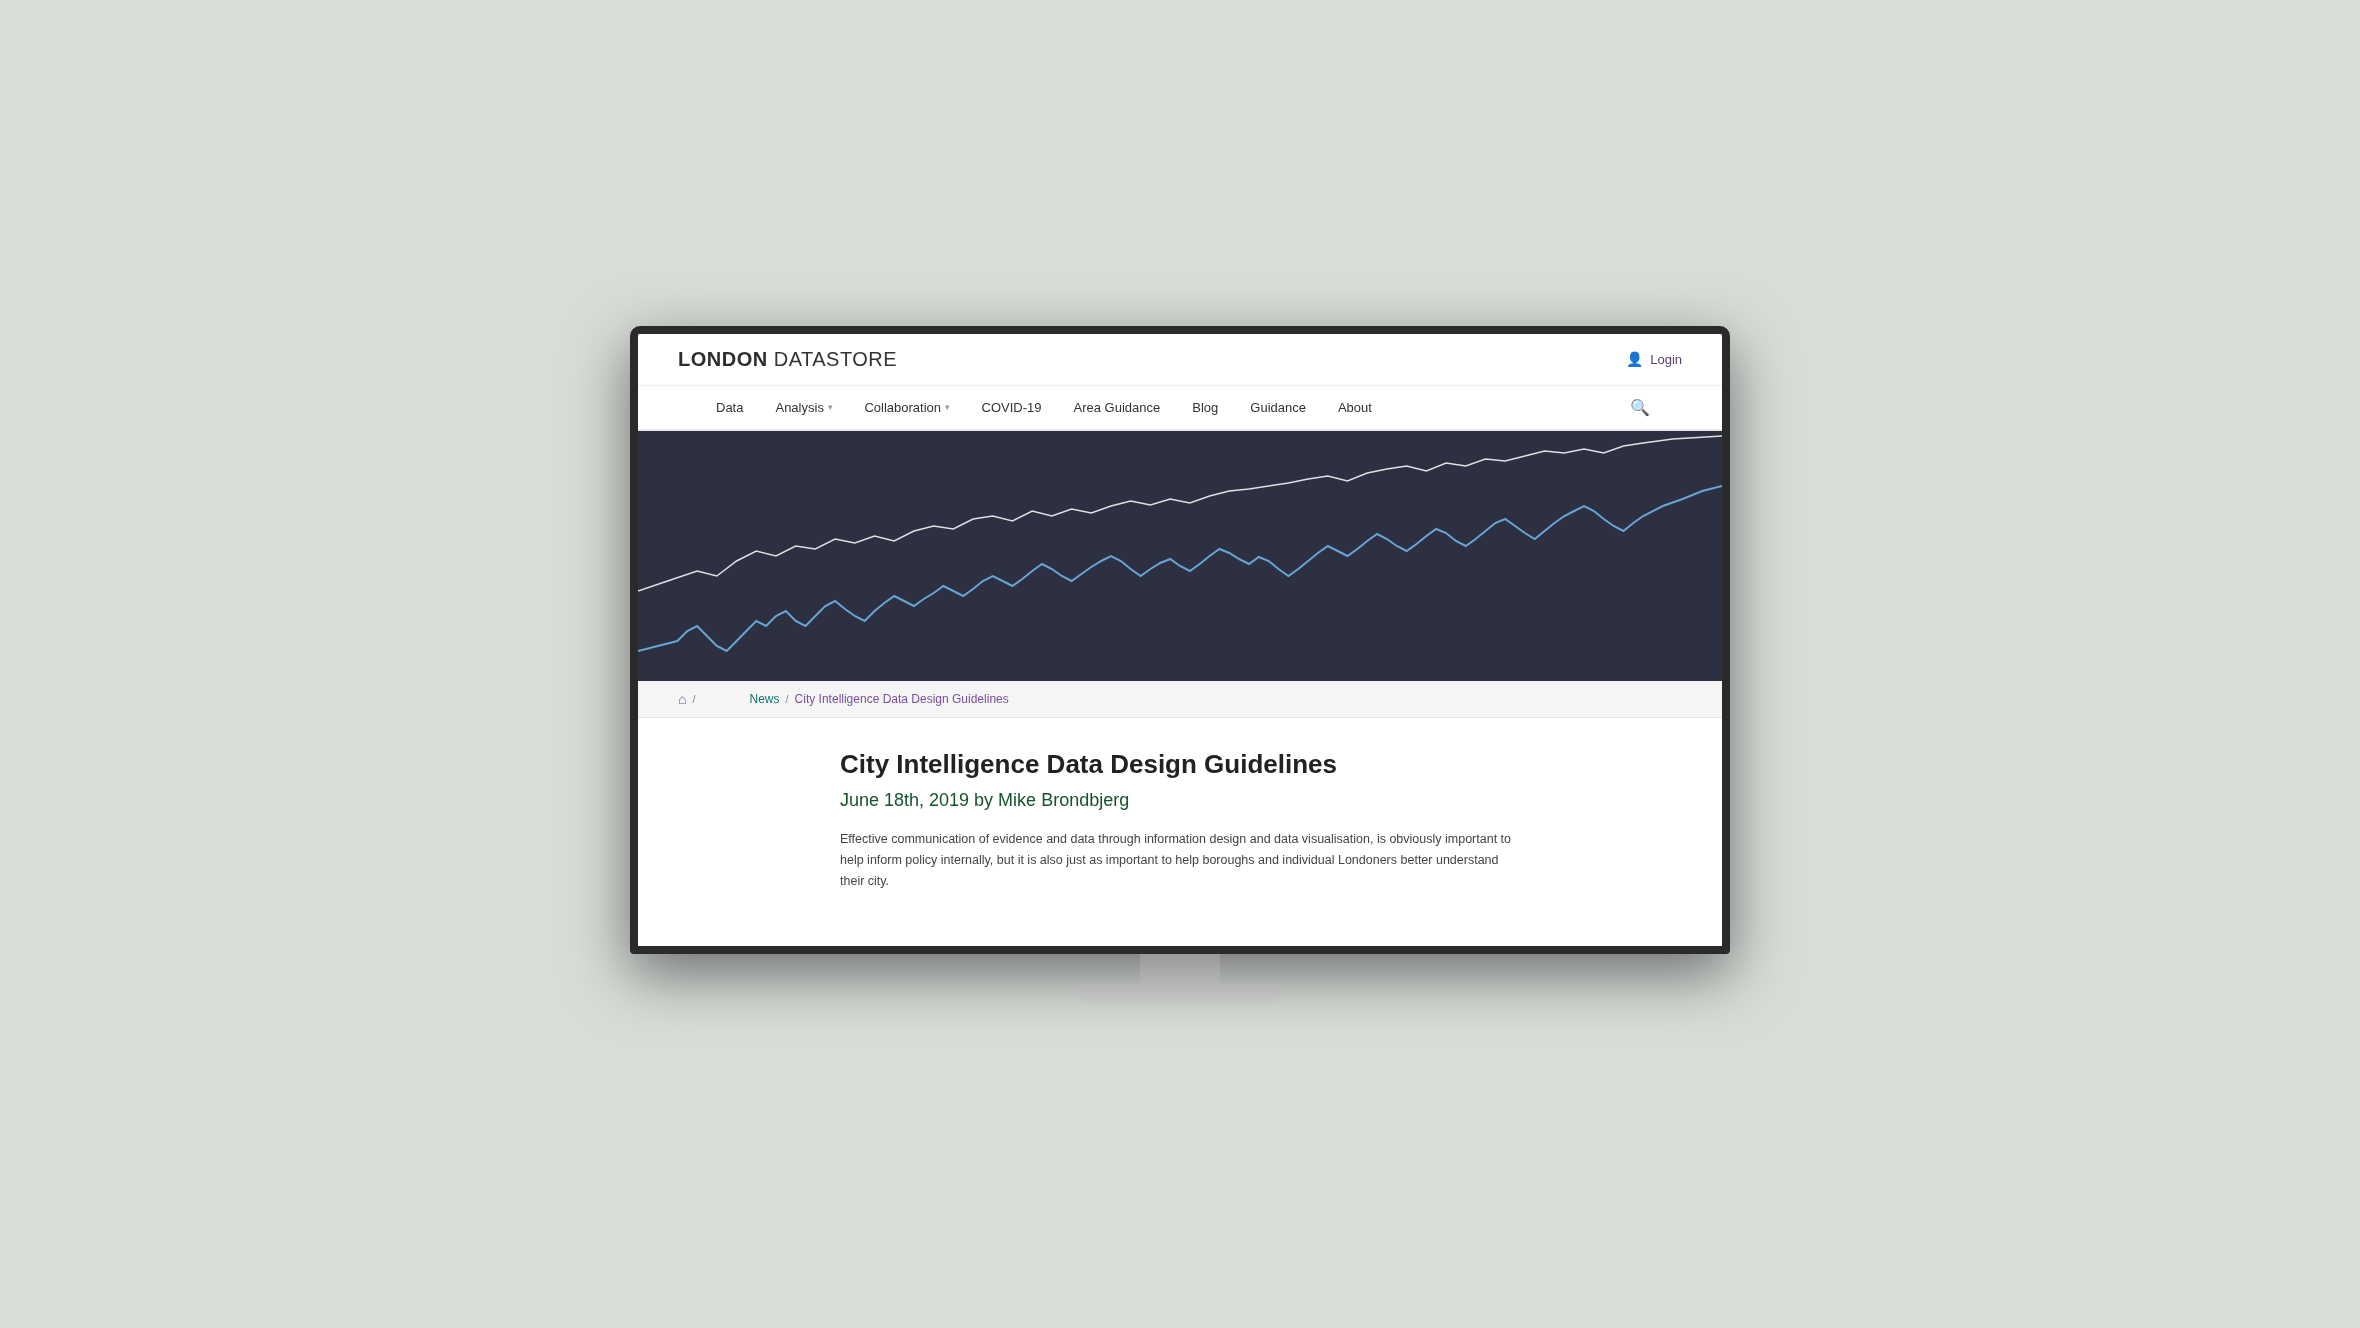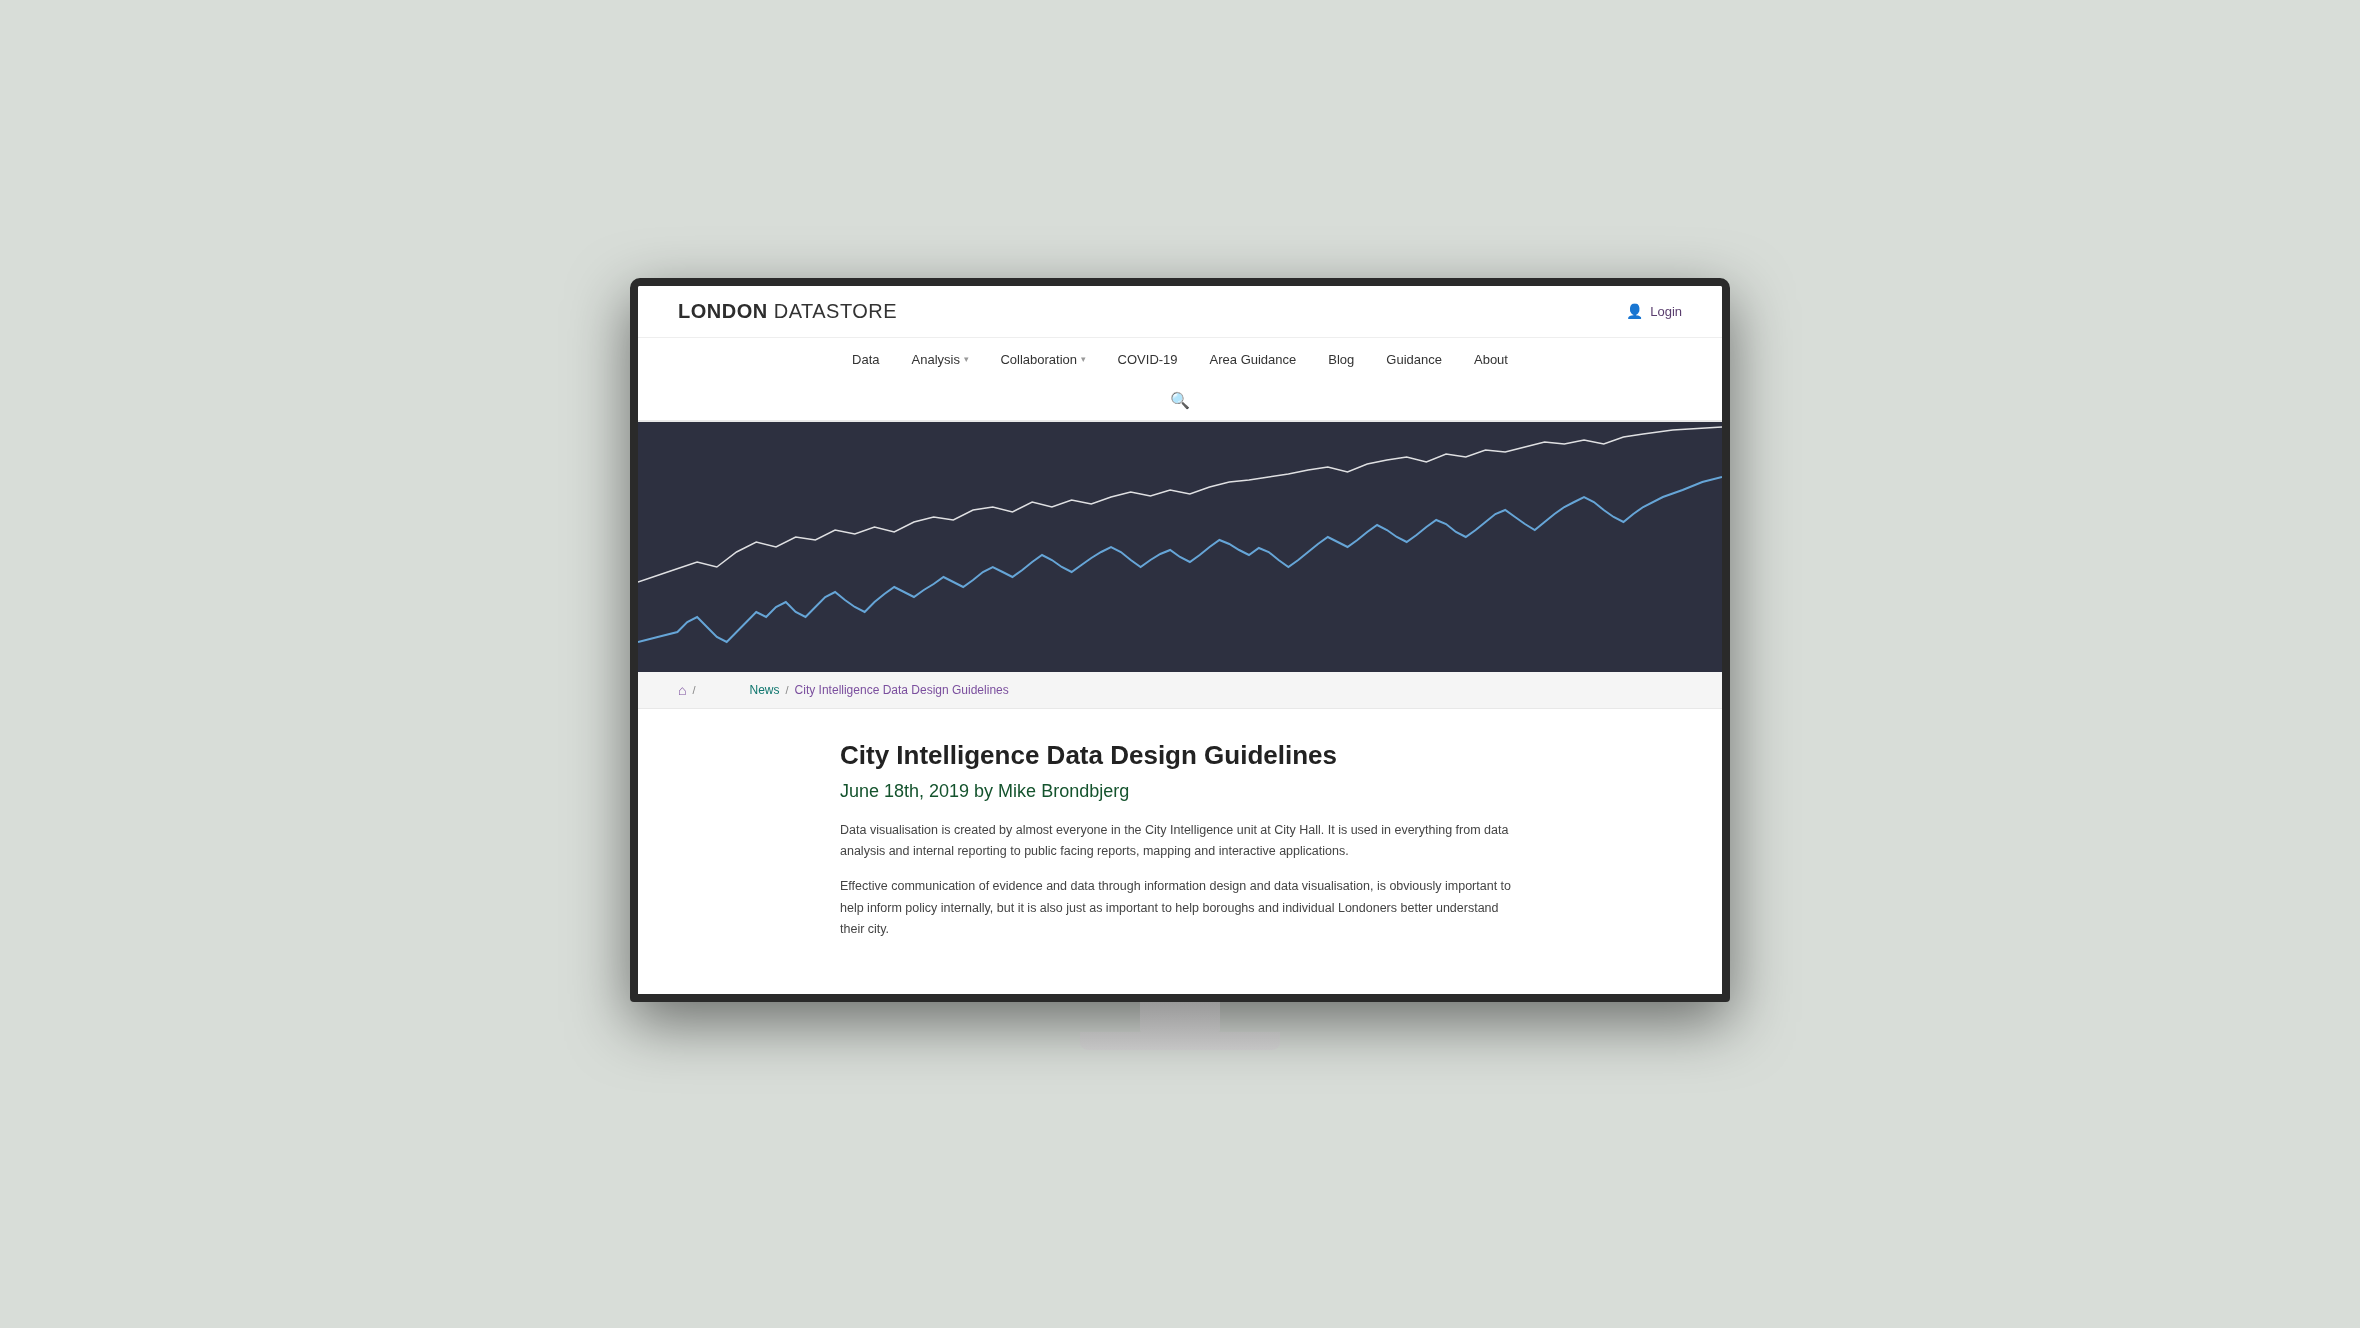--- a/index.html
+++ b/index.html
@@ -92,25 +92,24 @@
     }
 
     .login-icon {
       font-size: 14px;
     }
 
     
     .site-nav {
       background: #fff;
       border-bottom: 2px solid #e8e8e8;
-      padding: 0 36px;
+      padding: 0 62px;
       display: flex;
       align-items: center;
       justify-content: space-between;
-      flex-direction: column;
     }
 
     .nav-items {
       display: flex;
       align-items: center;
       gap: 0;
     }
 
     .nav-item {
       padding: 14px 16px;
@@ -304,21 +303,20 @@
         <span class="breadcrumb-sep">/</span>
         <a class="breadcrumb-link">News</a>
         <span class="breadcrumb-sep">/</span>
         <a class="breadcrumb-current">City Intelligence Data Design Guidelines</a>
       </div>
 
       <div class="article-area">
         <h1 class="article-title">City Intelligence Data Design Guidelines</h1>
         <div class="article-meta">June 18th, 2019 by Mike Brondbjerg</div>
         <div class="article-body">
-          <p>Data visualisation is created by almost everyone in the City Intelligence unit at City Hall. It is used in everything from data analysis and internal reporting to public facing reports, mapping and interactive applications.</p>
           <p>Effective communication of evidence and data through information design and data visualisation, is obviously important to help inform policy internally, but it is also just as important to help boroughs and individual Londoners better understand their city.</p>
         </div>
       </div>
 
     </div>
   </div>
 
   <div class="stand-neck"></div>
   <div class="stand-base"></div>
 </div>

